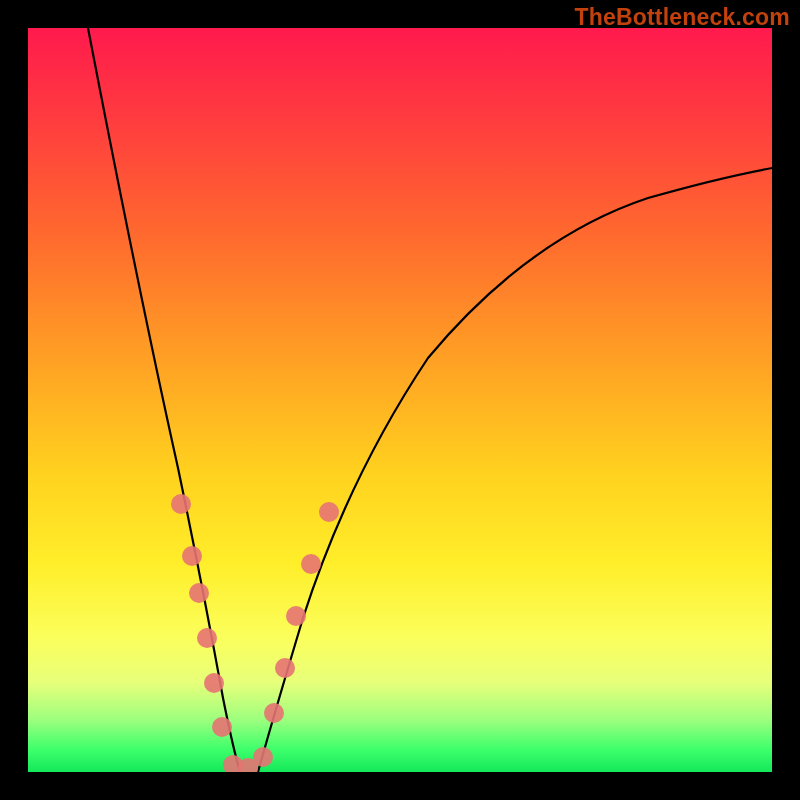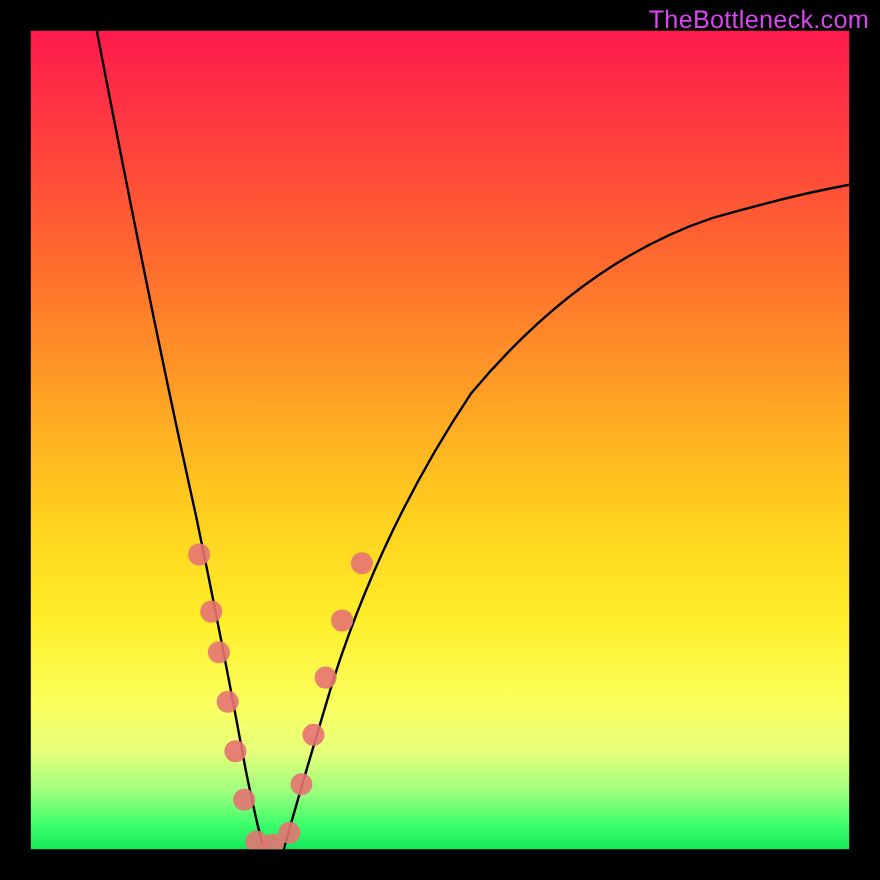--- a/index.html
+++ b/index.html
@@ -28,23 +28,23 @@
       #e7ff7a 88%,
       #9cff7e 93%,
       #3dff6b 97%,
       #14e85a 100%
     );
   }
   .watermark {
     position: absolute;
     top: 4px;
     right: 10px;
-    color: #d946ef;
+    color: #c2410c;
     font-size: 23px;
-    font-weight: 400;
+    font-weight: 700;
     letter-spacing: 0.2px;
     z-index: 5;
   }
   svg.curve {
     position: absolute;
     left: 0;
     top: 0;
     width: 744px;
     height: 744px;
     z-index: 3;

